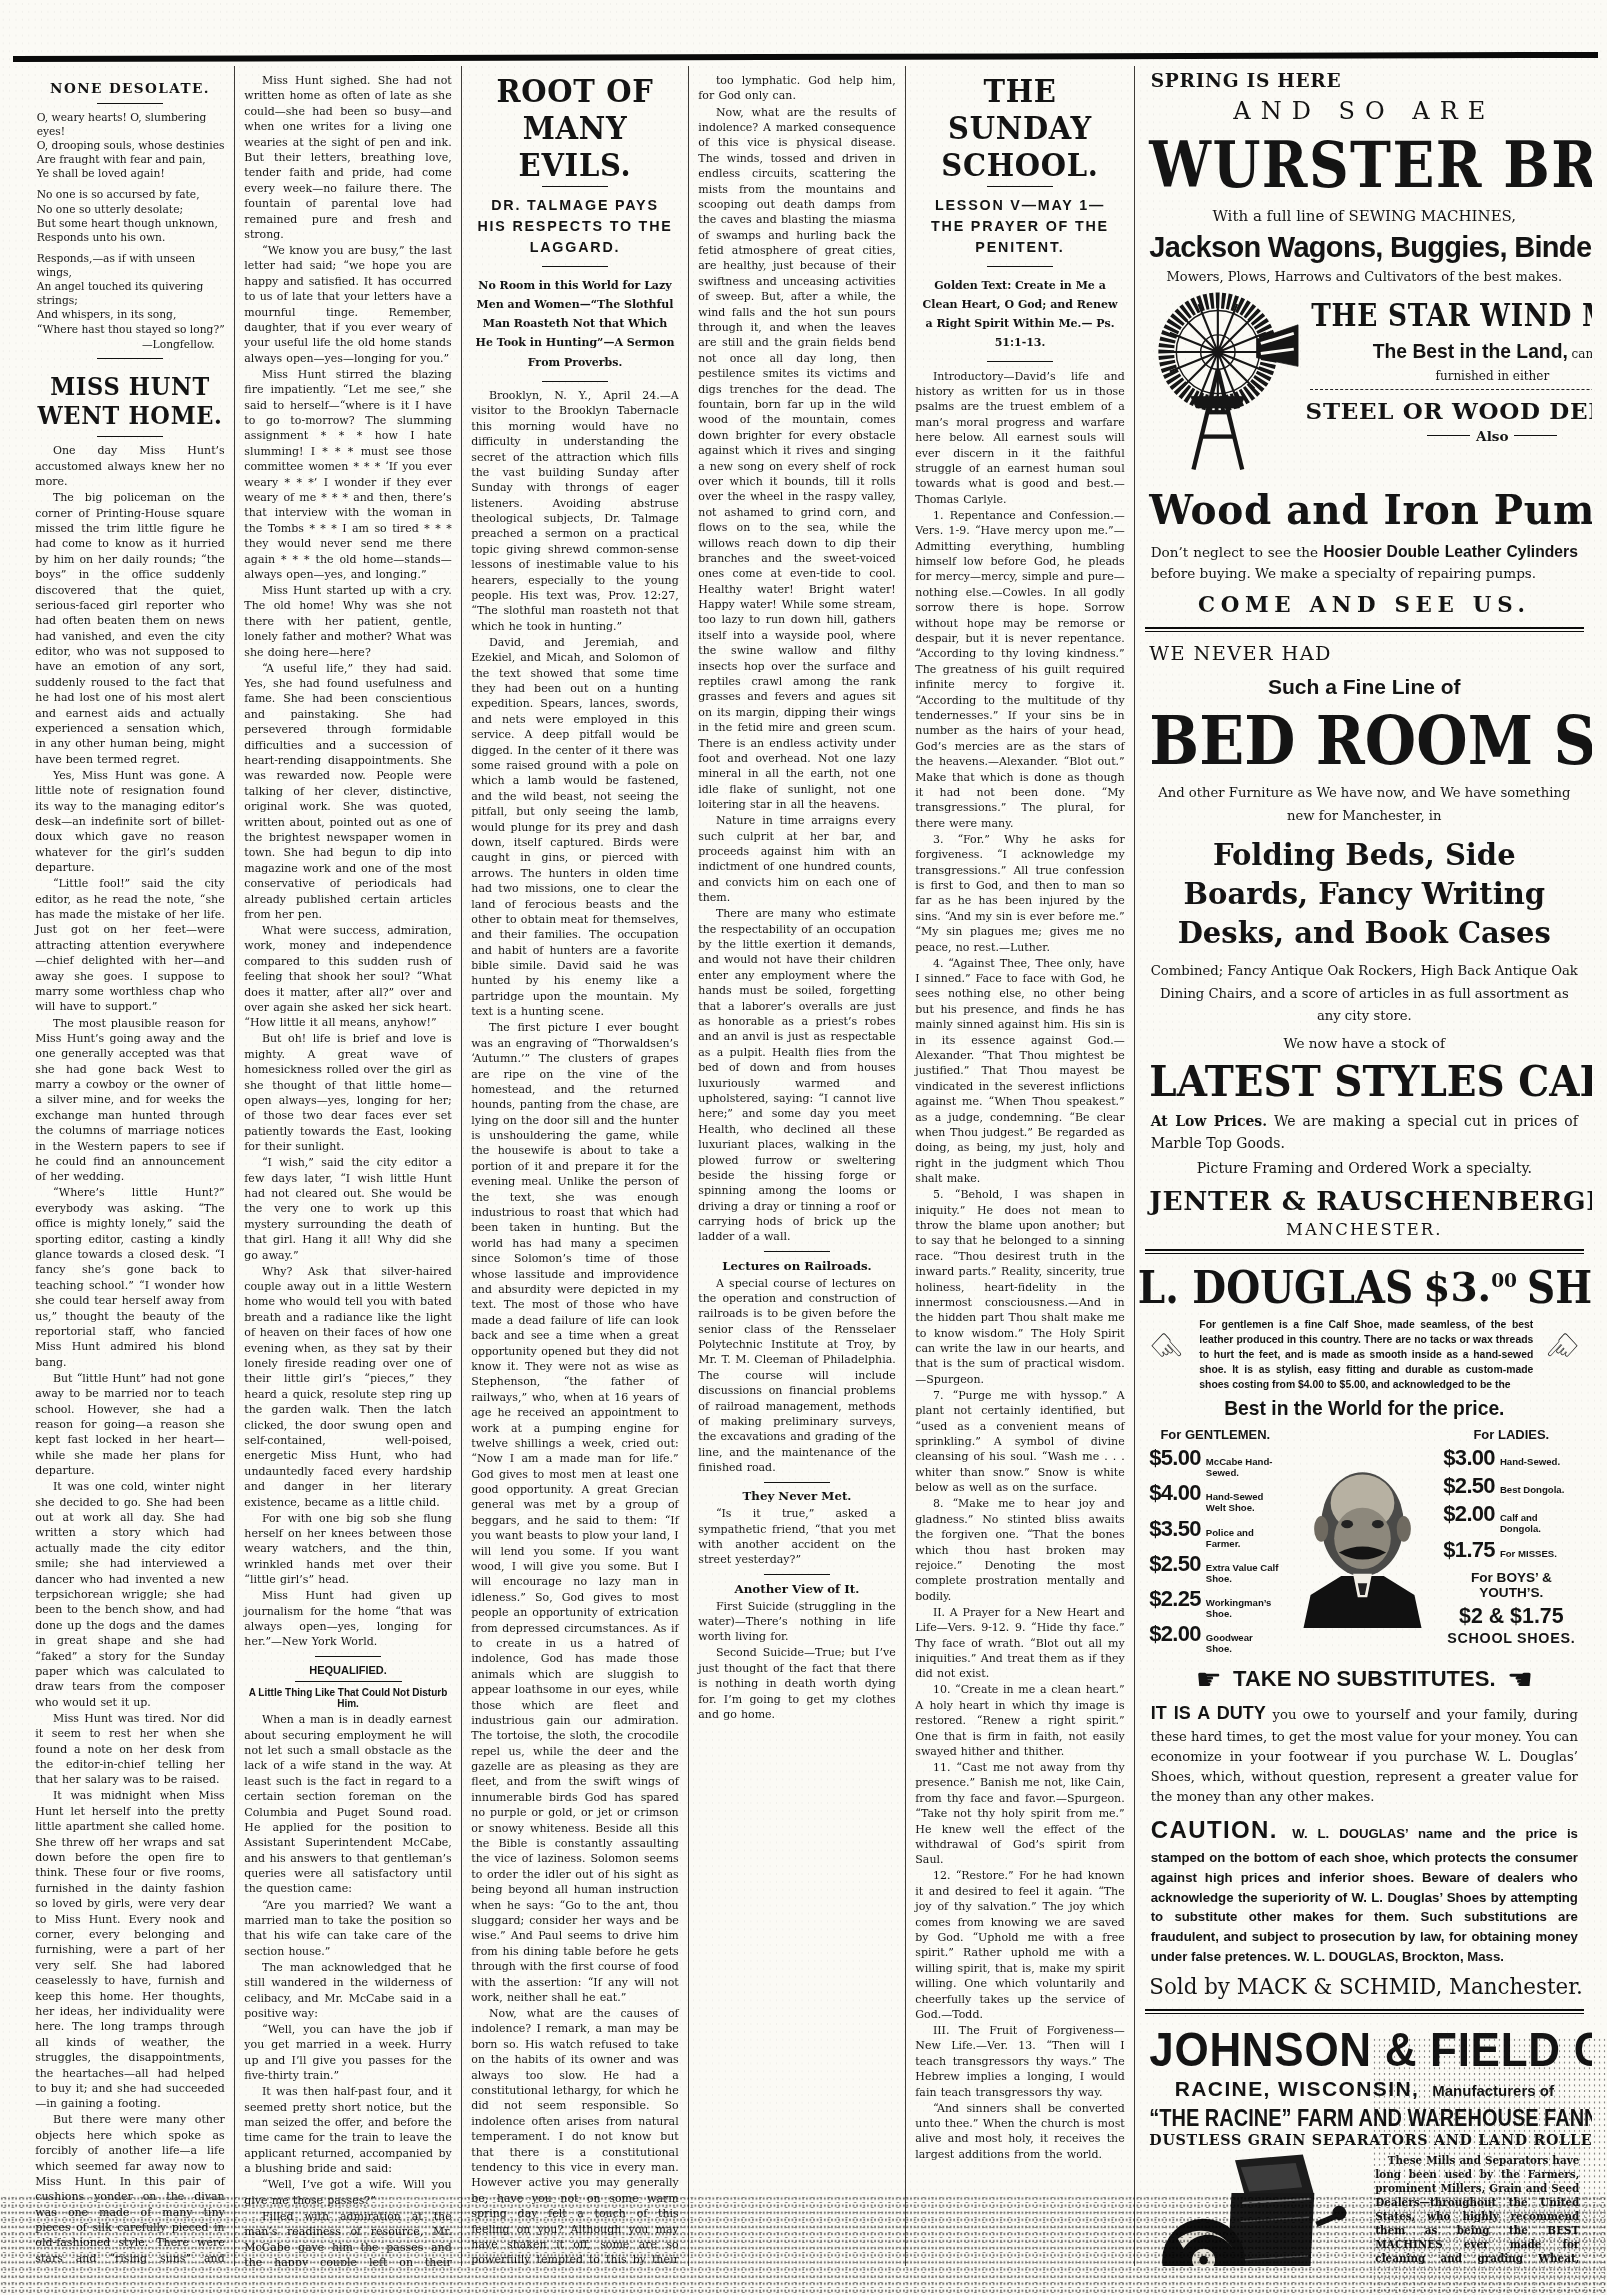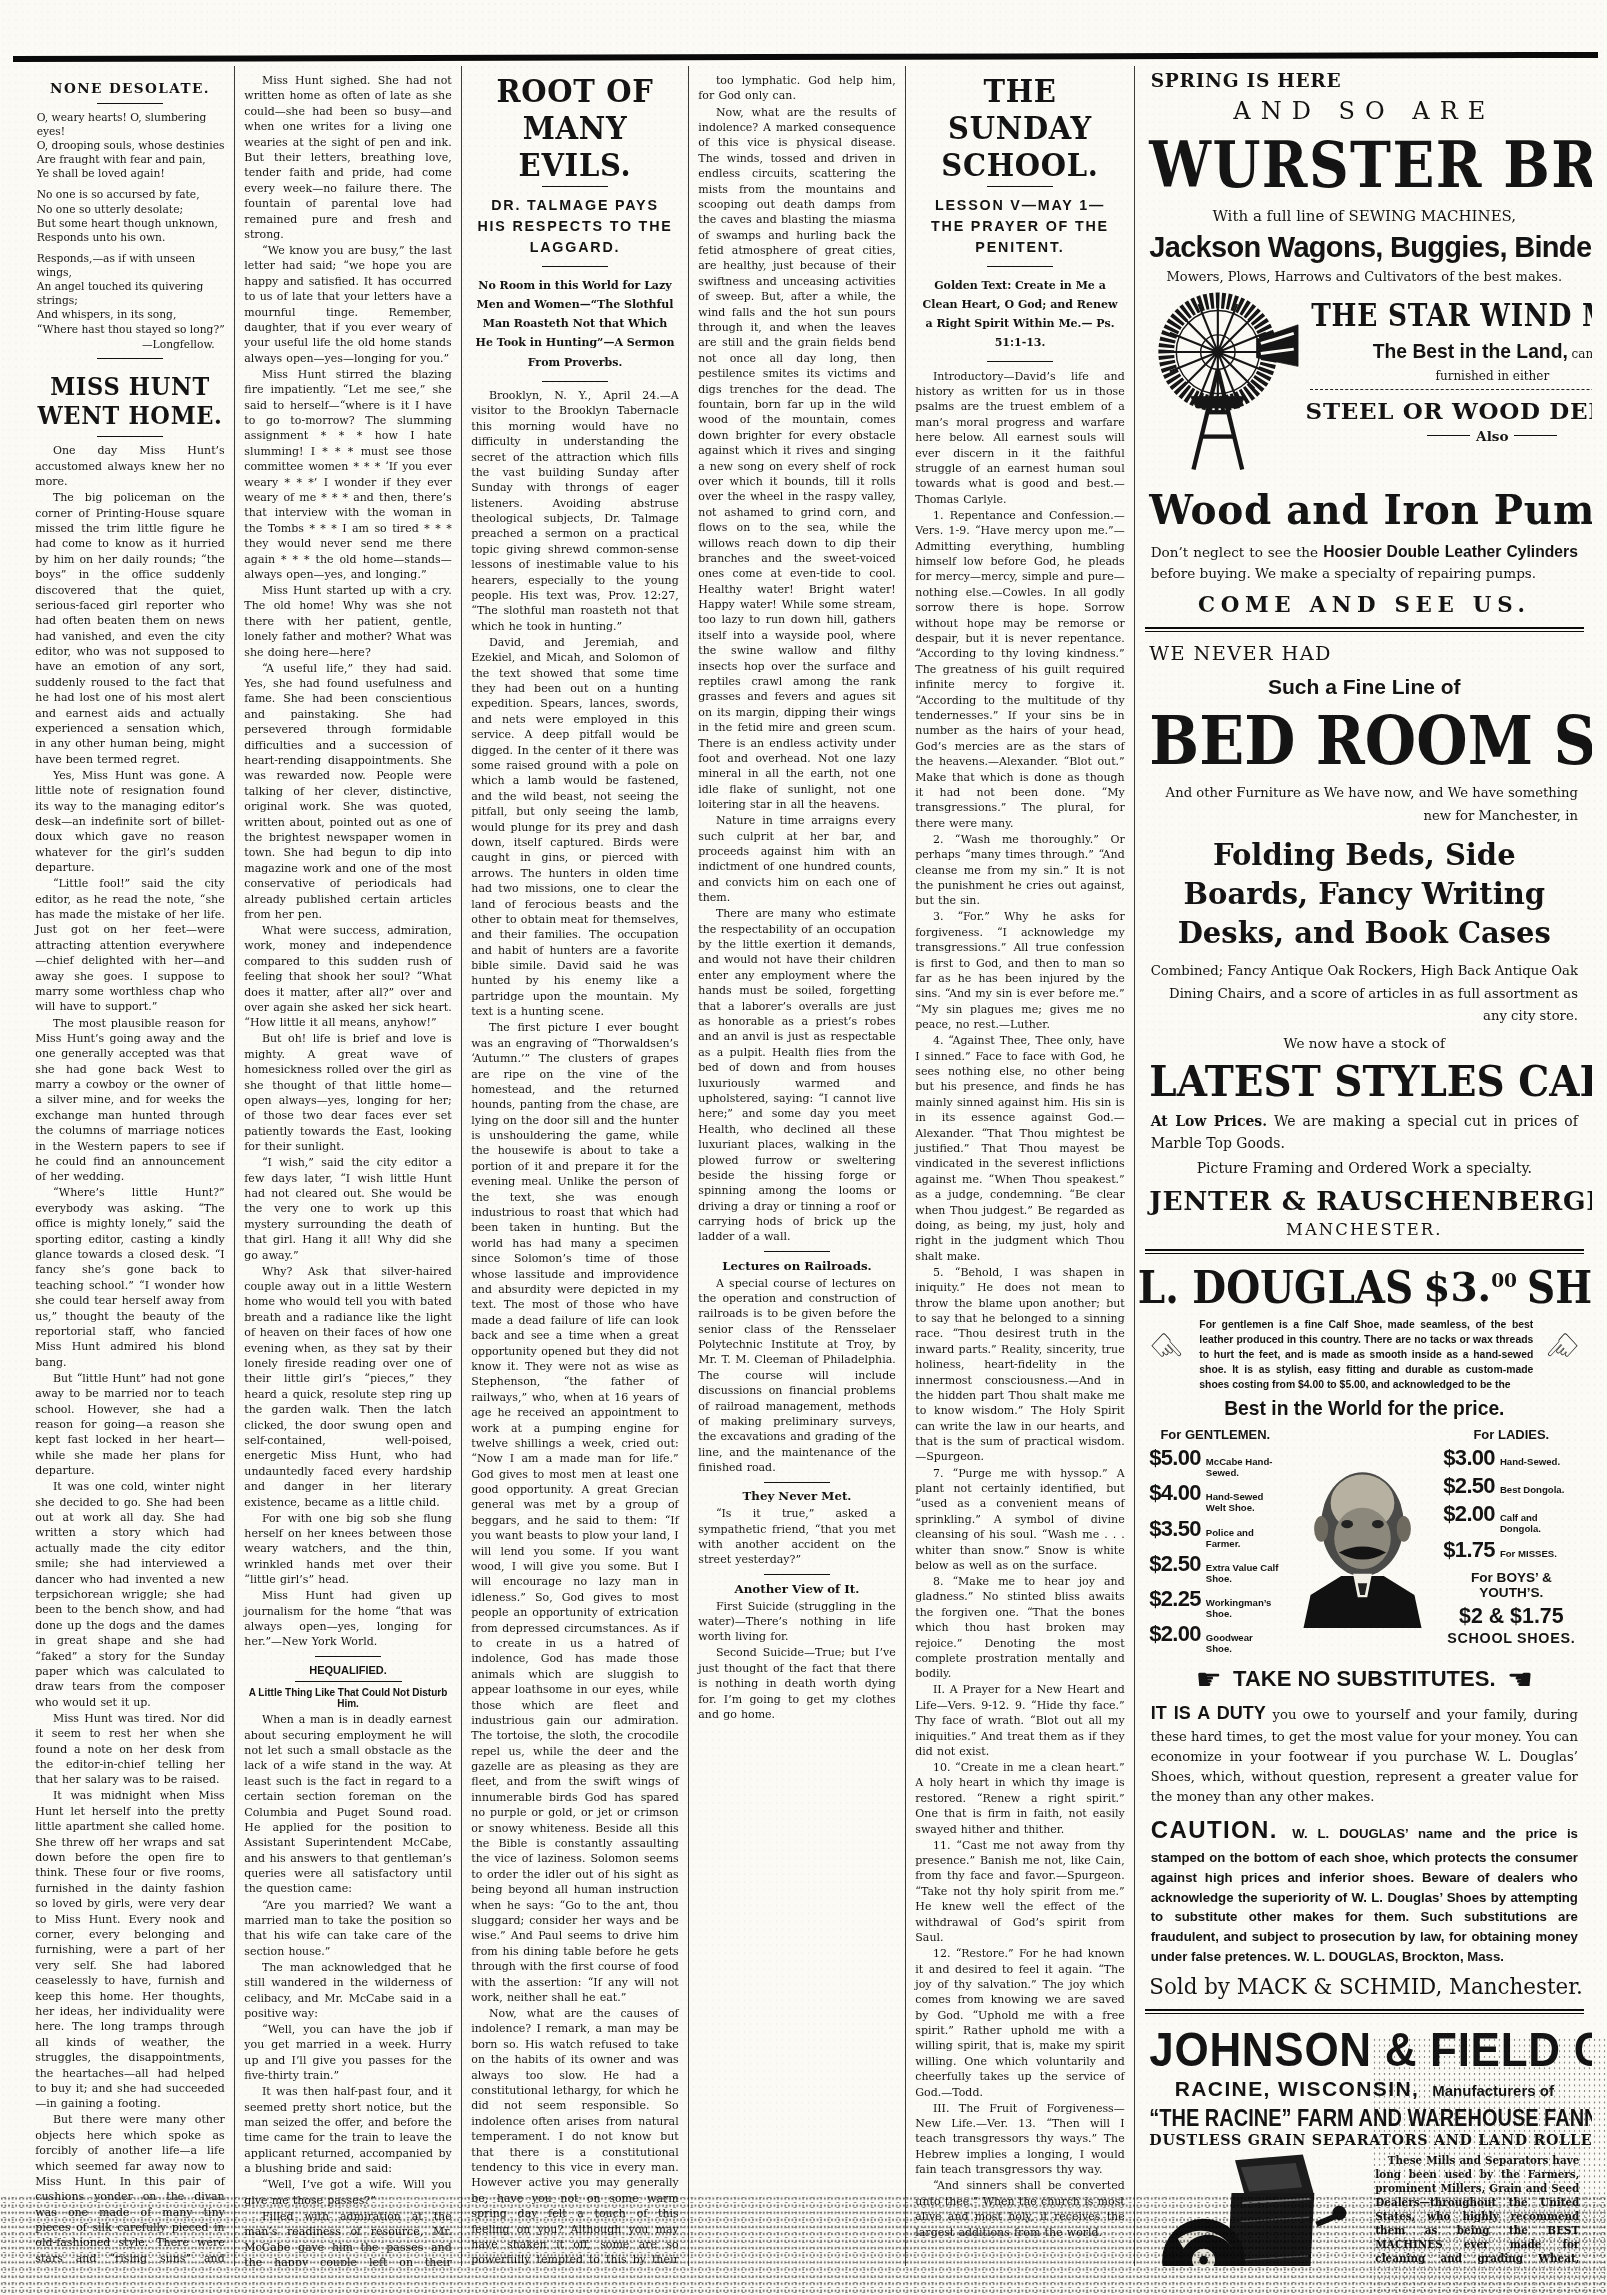--- a/index.html
+++ b/index.html
@@ -51,21 +51,21 @@
   .derrick{text-align:center;font-weight:bold;font-size:23px;letter-spacing:0.7px;margin:7.1px 0 2.9px;white-space:nowrap;}
   .also{display:flex;align-items:center;justify-content:center;gap:5.7px;font-weight:bold;font-size:13.6px;margin:4.3px 0;}
   .also:before,.also:after{content:"";width:43px;border-top:1.4px solid #111;}
   .pumps{text-align:center;font-weight:bold;font-size:39px;letter-spacing:0.7px;margin:5.7px 0 4.3px;white-space:nowrap;transform:scaleY(1.05);}
   .hoosier{font-size:13.6px;line-height:1.5;text-align:justify;margin:7.1px 1.4px 2.9px;}
   .hoosier b{font-family:"Liberation Sans",sans-serif;font-size:15.7px;}
   .comesee{text-align:center;font-weight:bold;font-size:21.4px;letter-spacing:5.7px;margin:8.6px 0 5.7px;white-space:nowrap;}
   .wenever{font-size:19.3px;letter-spacing:1.4px;margin:4.3px 0 1.4px;}
   .suchline{text-align:center;font-family:"Liberation Sans",sans-serif;font-weight:bold;font-size:21px;margin:10px 0 2.9px;}
   .bedroom{text-align:center;font-weight:bold;font-size:59px;letter-spacing:0px;margin:7.1px 0 4.3px;transform:scaleY(1.15);white-space:nowrap;}
-  .adserif18{font-size:13.2px;text-align:right;line-height:1.7;margin:7.1px 1.4px;}
+  .adserif18{font-size:13.2px;text-align:center;line-height:1.7;margin:7.1px 1.4px;}
   .folding{font-weight:bold;font-size:29px;text-align:center;line-height:1.35;margin:8.6px 0 4.3px;}
   .stockof{text-align:center;font-size:13.6px;margin:5.7px 0;}
   .carpets{text-align:center;font-weight:bold;font-size:39px;margin:7.1px 0 4.3px;transform:scaleY(1.1);white-space:nowrap;}
   .lowprices{font-size:14px;text-align:justify;line-height:1.6;margin:5.7px 1.4px;}
   .framing{font-size:14px;text-align:center;margin:5.7px 0;}
   .jenter{text-align:center;font-weight:bold;font-size:26.4px;letter-spacing:0.7px;margin:8.6px 0 1.4px;white-space:nowrap;}
   .manch{text-align:center;font-size:16.4px;letter-spacing:2.1px;margin:4.3px 0 7.1px;}
 
   .dg-title{display:flex;justify-content:center;align-items:baseline;gap:10px;font-weight:bold;white-space:nowrap;margin:5.7px 0 1.4px;}
   .dg-title .nm{font-size:39px;transform:scaleY(1.15);}
@@ -221,21 +221,20 @@
     <div class="col c5">
       <div class="headline-big">THE SUNDAY SCHOOL.</div>
       <hr class="sep">
       <div class="subhead">LESSON V—MAY 1—THE PRAYER OF THE PENITENT.</div>
       <hr class="sep">
       <div class="deck">Golden Text: Create in Me a Clean Heart, O God; and Renew a Right Spirit Within Me.— Ps. 51:1-13.</div>
       <hr class="sep">
       <div class="bp">
           <p>Introductory—David’s life and history as written for us in those psalms are the truest emblem of a man’s moral progress and warfare here below. All earnest souls will ever discern in it the faithful struggle of an earnest human soul towards what is good and best.—Thomas Carlyle.</p>
           <p>1. Repentance and Confession.—Vers. 1-9. “Have mercy upon me.”—Admitting everything, humbling himself low before God, he pleads for mercy—mercy, simple and pure—nothing else.—Cowles. In all godly sorrow there is hope. Sorrow without hope may be remorse or despair, but it is never repentance. “According to thy loving kindness.” The greatness of his guilt required infinite mercy to forgive it. “According to the multitude of thy tendernesses.” If your sins be in number as the hairs of your head, God’s mercies are as the stars of the heavens.—Alexander. “Blot out.” Make that which is done as though it had not been done. “My transgressions.” The plural, for there were many.</p>
-          <p>2. “Wash me thoroughly.” Or perhaps “many times through.” “And cleanse me from my sin.” It is not the punishment he cries out against, but the sin.</p>
           <p>3. “For.” Why he asks for forgiveness. “I acknowledge my transgressions.” All true confession is first to God, and then to man so far as he has been injured by the sins. “And my sin is ever before me.” “My sin plagues me; gives me no peace, no rest.—Luther.</p>
           <p>4. “Against Thee, Thee only, have I sinned.” Face to face with God, he sees nothing else, no other being but his presence, and finds he has mainly sinned against him. His sin is in its essence against God.—Alexander. “That Thou mightest be justified.” That Thou mayest be vindicated in the severest inflictions against me. “When Thou speakest.” as a judge, condemning. “Be clear when Thou judgest.” Be regarded as doing, as being, my just, holy and right in the judgment which Thou shalt make.</p>
           <p>5. “Behold, I was shapen in iniquity.” He does not mean to throw the blame upon another; but to say that he belonged to a sinning race. “Thou desirest truth in the inward parts.” Reality, sincerity, true holiness, heart-fidelity in the innermost consciousness.—And in the hidden part Thou shalt make me to know wisdom.” The Holy Spirit can write the law in our hearts, and that is the sum of practical wisdom.—Spurgeon.</p>
           <p>7. “Purge me with hyssop.” A plant not certainly identified, but “used as a convenient means of sprinkling.” A symbol of divine cleansing of his soul. “Wash me . . . whiter than snow.” Snow is white below as well as on the surface.</p>
           <p>8. “Make me to hear joy and gladness.” No stinted bliss awaits the forgiven one. “That the bones which thou hast broken may rejoice.” Denoting the most complete prostration mentally and bodily.</p>
           <p>II. A Prayer for a New Heart and Life—Vers. 9-12. 9. “Hide thy face.” Thy face of wrath. “Blot out all my iniquities.” And treat them as if they did not exist.</p>
           <p>10. “Create in me a clean heart.” A holy heart in which thy image is restored. “Renew a right spirit.” One that is firm in faith, not easily swayed hither and thither.</p>
           <p>11. “Cast me not away from thy presence.” Banish me not, like Cain, from thy face and favor.—Spurgeon. “Take not thy holy spirit from me.” He knew well the effect of the withdrawal of God’s spirit from Saul.</p>
           <p>12. “Restore.” For he had known it and desired to feel it again. “The joy of thy salvation.” The joy which comes from knowing we are saved by God. “Uphold me with a free spirit.” Rather uphold me with a willing spirit, that is, make my spirit willing. One which voluntarily and cheerfully takes up the service of God.—Todd.</p>
           <p>III. The Fruit of Forgiveness—New Life.—Ver. 13. “Then will I teach transgressors thy ways.” The Hebrew implies a longing, I would fain teach transgressors thy way.</p>

